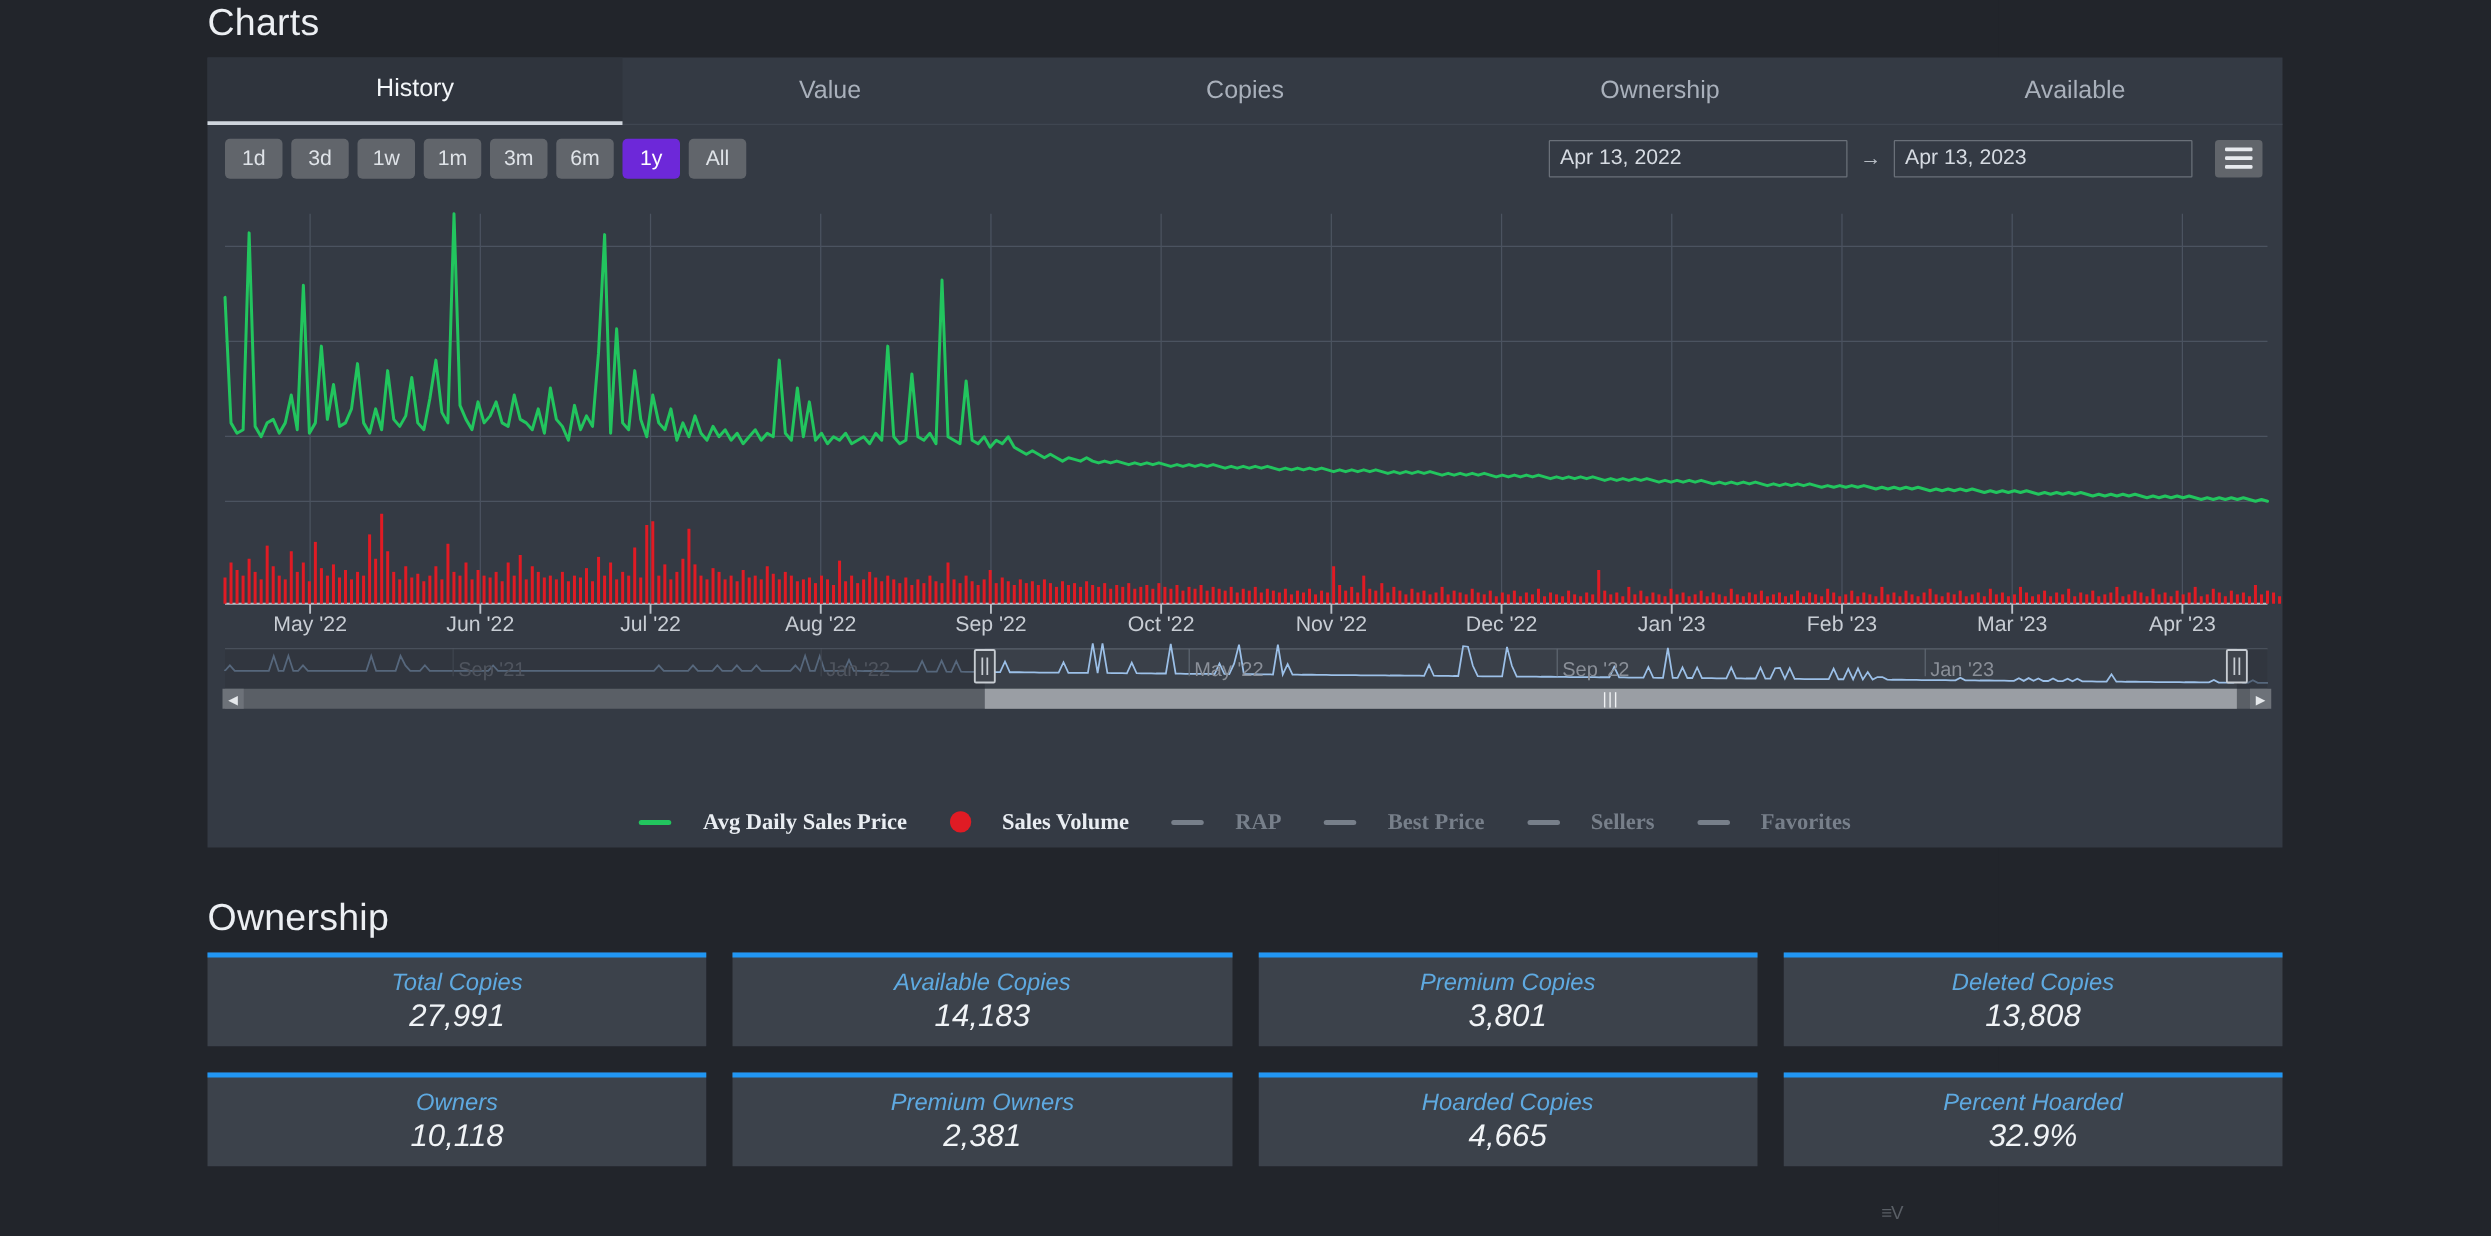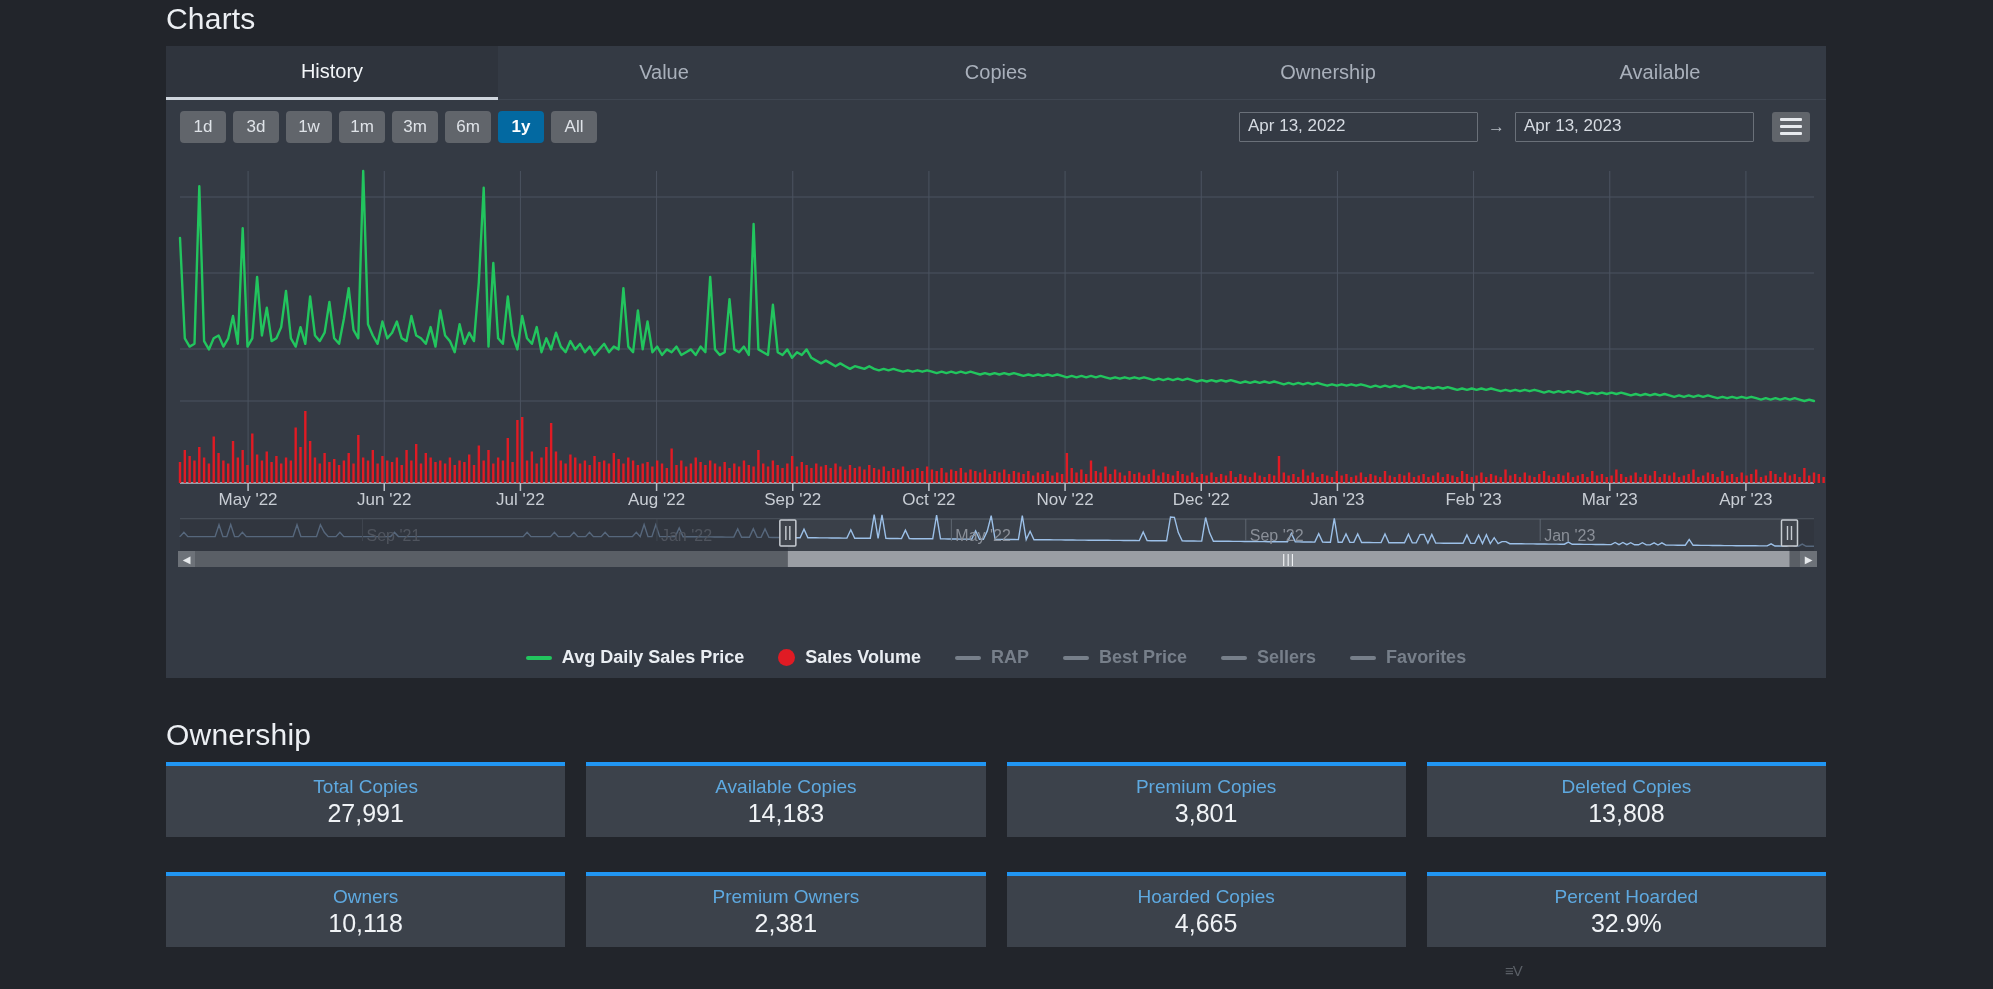--- a/index.html
+++ b/index.html
@@ -64,21 +64,21 @@
     min-width: 46px; height: 30px;
     background: #61656b;
     color: #dfe3e8;
     border: none; border-radius: 4px;
     font-size: 17px;
     font-family: "Liberation Sans", sans-serif;
     display: flex; align-items: center; justify-content: center;
     padding: 16px 9px;
     cursor: pointer;
   }
-  .range-btn.active { background: #0369a1; color: #fff; font-weight: 700; }
+  .range-btn.active { background: #6d28d9; color: #fff; font-weight: 400; }
 
   .daterange {
     position: absolute;
     right: 16px; top: 50%;
     transform: translateY(-50%);
     display: flex; align-items: center; gap: 10px;
   }
   .date-input {
     background: #343a44;
     border: 1px solid #6a7079;
@@ -105,34 +105,35 @@
   .plot-wrap { position: relative; width: 100%; height: 415px; }
   .plot-svg { position: absolute; left: 0; top: 0; }
 
   
   .legend {
     position: absolute;
     left: 0; bottom: 10px; width: 100%;
     display: flex; align-items: center; justify-content: center;
     gap: 34px;
   }
-  .legend-item { display: flex; align-items: center; gap: 10px; cursor: pointer; }
+  .legend-item { display: flex; align-items: center; gap: 25px; cursor: pointer; font-family: Liberation Serif, serif; }
   .legend-item .lbl { font-size: 18px; font-weight: 700; color: #e9edf2; }
   .legend-item.off .lbl { color: #777f8a; font-weight: 600; text-align: right; }
   .legend-line { width: 26px; height: 4px; border-radius: 2px; background: #777f8a; }
   .legend-dot { width: 17px; height: 17px; border-radius: 50%; }
 
   
   .cards {
     position: absolute;
     left: 166px; top: 762px;
     width: 1660px;
     display: grid;
     grid-template-columns: repeat(4, 1fr);
-    gap: 35px 21px;
+    gap: 21px 21px;
+    font-style: italic;
   }
   .card {
     background: #3c424b;
     border-top: 4px solid #2196f3;
     height: 75px;
     display: flex; flex-direction: column;
     align-items: center; justify-content: center;
     gap: 1px;
     cursor: default;
   }

